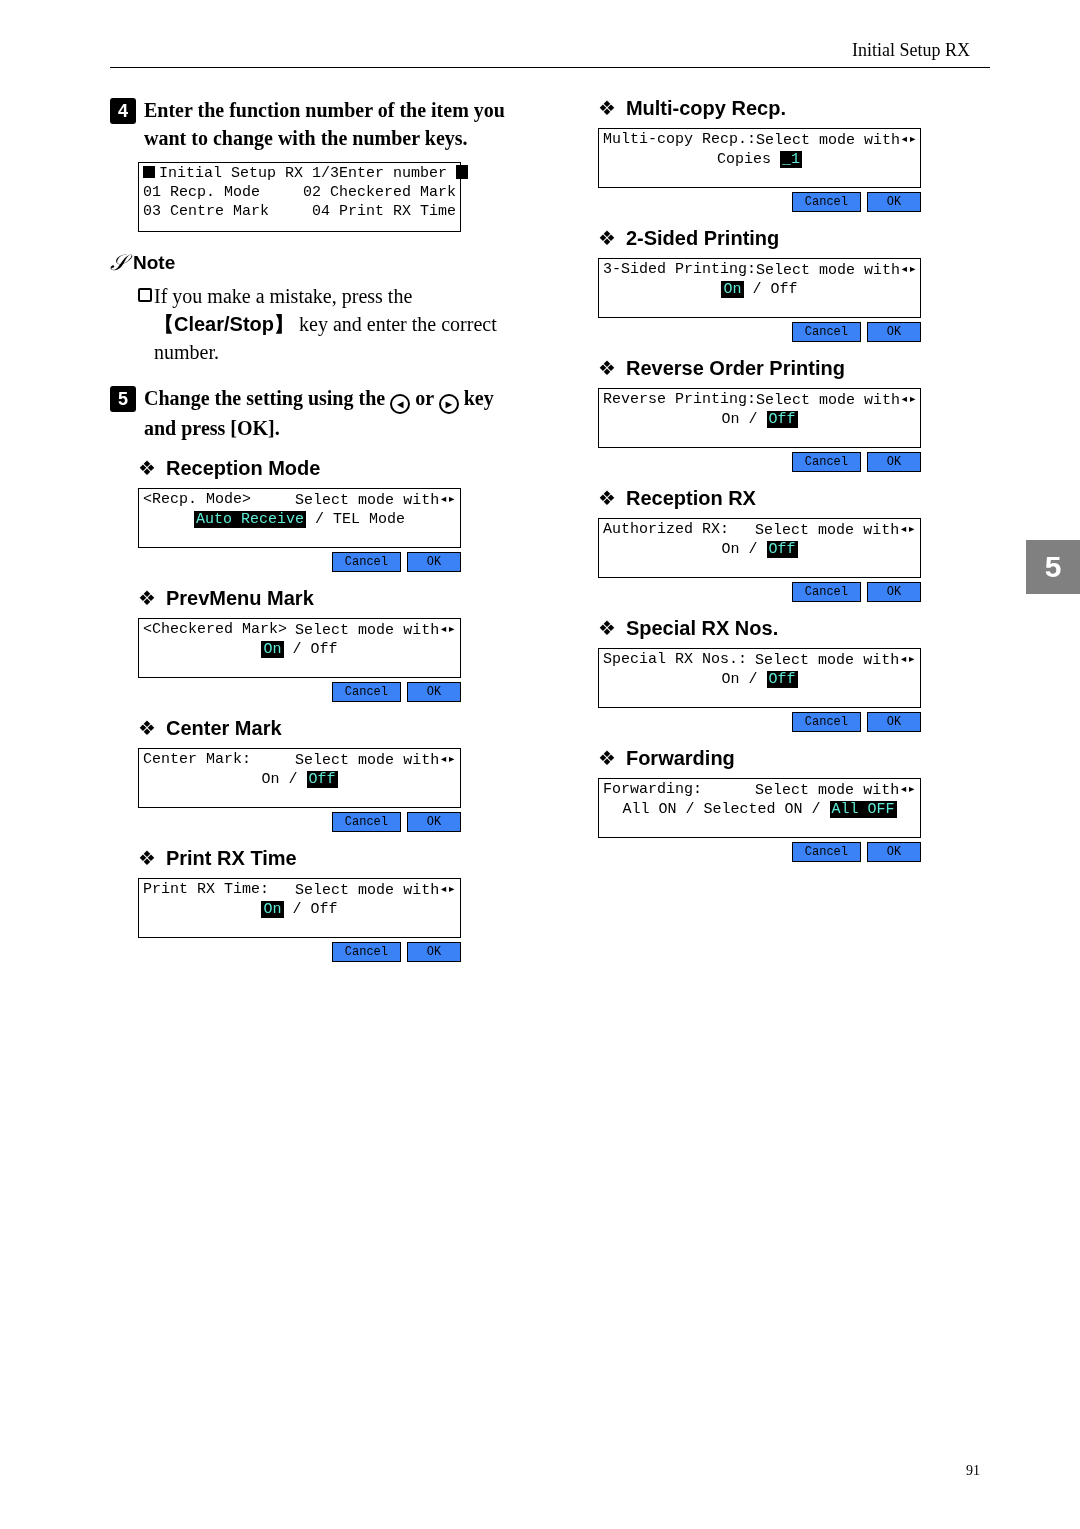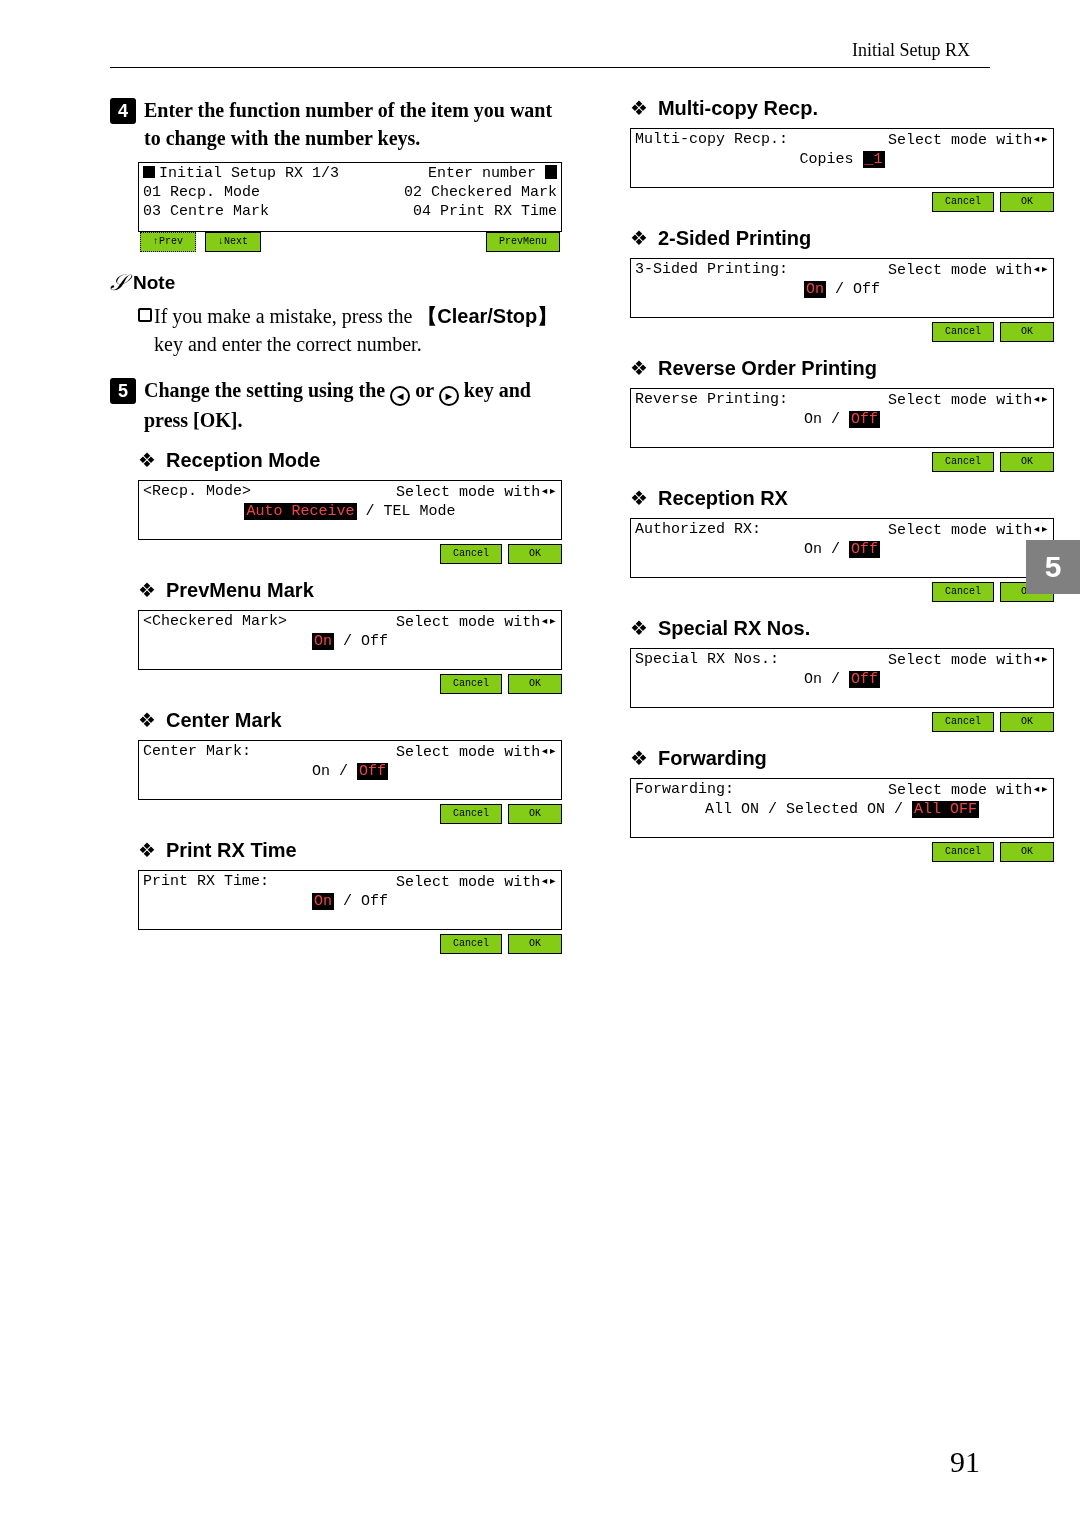--- a/index.html
+++ b/index.html
@@ -114,22 +114,22 @@
   .diamond {
     font-size: 20px;
   }
   .subhead-text {
     font-family: Arial, sans-serif;
     font-weight: bold;
     font-size: 20px;
   }
   
   .lcd {
-    margin: 6px 0 8px 28px;
-    width: 424px;
+    margin: 6px 17px 8px 28px;
+    width: 323px;
     font-family: 'Courier New', monospace;
     font-size: 15px;
     line-height: 1.25;
   }
   .lcd-screen {
     border: 1.5px solid #000;
     padding: 2px 4px 2px 4px;
     background: #fff;
     min-height: 60px;
   }
@@ -137,42 +137,42 @@
     display: flex;
     justify-content: space-between;
     white-space: pre;
   }
   .lcd-value-row {
     text-align: center;
     white-space: pre;
   }
   .inv {
     background: #000;
-    color: #ef4444;
+    color: #5eead4;
     padding: 0 2px;
   }
   .lcd-btnrow {
     display: flex;
     justify-content: flex-end;
     gap: 6px;
     margin-top: 4px;
   }
   .lcd-btnrow-between {
     display: flex;
     justify-content: space-between;
     margin-top: 0;
     padding: 0 2px;
   }
   .lcd-btn {
     display: inline-block;
     border: 1.5px solid #000;
     padding: 0 12px;
     font-family: 'Courier New', monospace;
-    font-size: 10px;
-    background: #84cc16;
+    font-size: 12px;
+    background: #3b82f6;
     height: 20px;
     line-height: 18px;
     text-align: center;
     min-width: 54px;
   }
   .lcd-btn-dotted {
     border-style: dotted;
   }
   .side-tab {
     position: absolute;
@@ -186,21 +186,21 @@
     font-weight: bold;
     font-size: 30px;
     display: flex;
     align-items: center;
     justify-content: center;
   }
   .page-num {
     position: absolute;
     right: 100px;
     bottom: 50px;
-    font-size: 30px;
+    font-size: 14px;
     margin-top: 20px;
   }
   .lr-glyph {
     display:inline-block; font-size:14px; vertical-align:1px;
   }
   .hdr-icon {
     display:inline-block; width:12px; height:12px; background:#000; margin-right:4px; vertical-align:-1px;
   }
   .blink {
     display:inline-block; width:12px; height:14px; background:#000;
@@ -229,27 +229,20 @@
           <span><span>Enter number</span> <span class="blink"></span></span>
         </div>
         <div class="lcd-title-row">
           <span>01 Recp. Mode</span>
           <span>02 Checkered Mark</span>
         </div>
         <div class="lcd-title-row">
           <span>03 Centre Mark</span>
           <span>04 Print RX Time</span>
         </div>
-      </div>
-      <div class="lcd-btnrow-between">
-        <span>
-          <span class="lcd-btn lcd-btn-dotted">↑Prev</span>
-          <span class="lcd-btn">↓Next</span>
-        </span>
-        <span class="lcd-btn">PrevMenu</span>
       </div>
     </div>
 
     <div class="note-head">
       <span class="note-icon">𝒮</span>
       <span class="note-label">Note</span>
     </div>
     <div class="note-body">
       <span class="note-bullet"></span>
       <span class="note-text">

